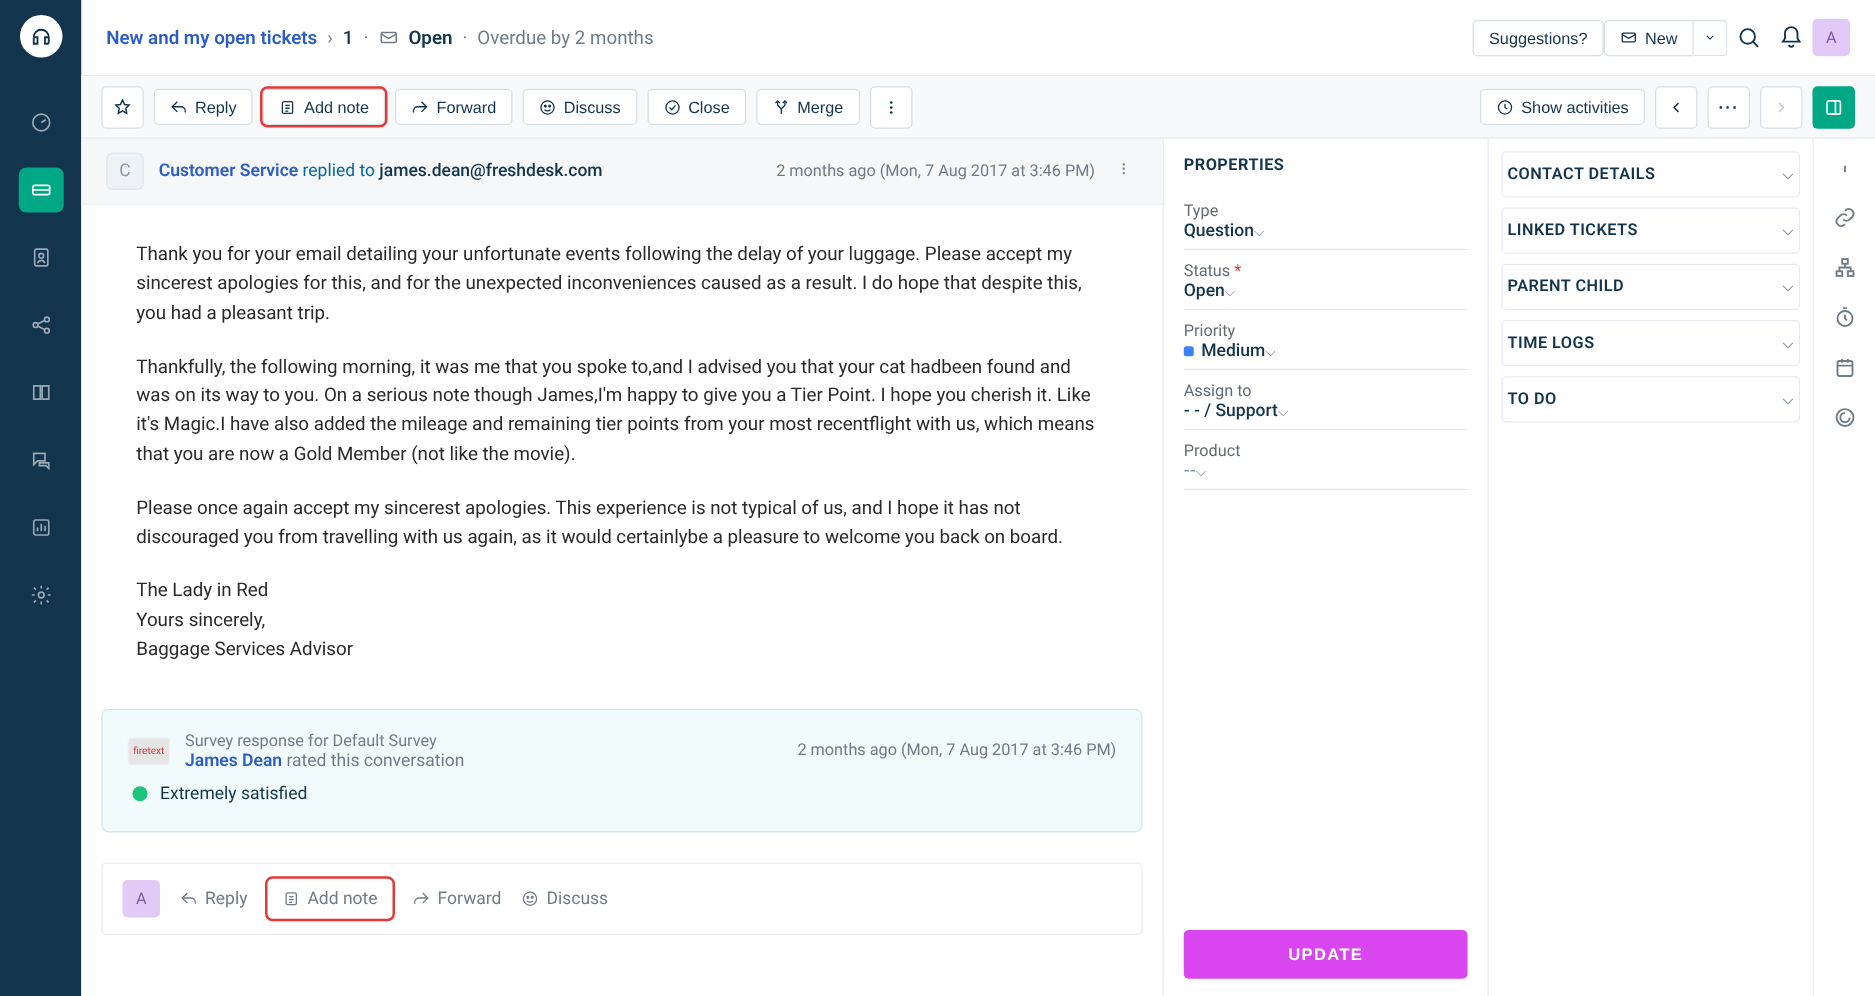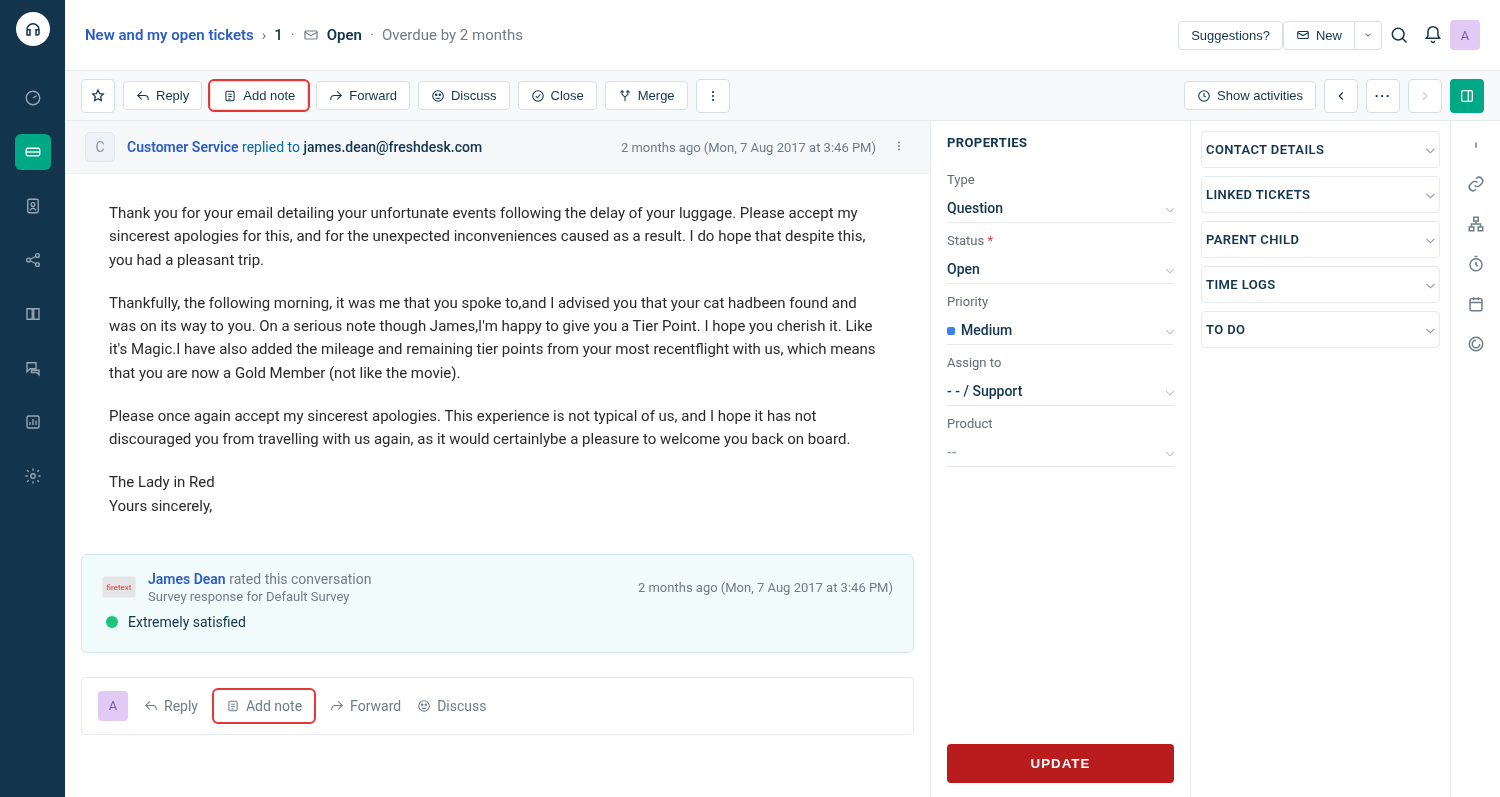--- a/index.html
+++ b/index.html
@@ -3,21 +3,21 @@
 <meta charset="utf-8">
 <style>
 * { box-sizing: border-box; margin: 0; padding: 0; }
 body { font-family: -apple-system, BlinkMacSystemFont, "Segoe UI", Roboto, Helvetica, Arial, sans-serif; font-size: 14px; color: #12344d; background: #fff; width: 1500px; height: 797px; overflow: hidden; }
 .app { display: flex; width: 100%; height: 100%; }
 .leftnav { width: 65px; background: #12344d; display: flex; flex-direction: column; align-items: center; padding-top: 12px; gap: 8px; }
 .leftnav .logo { width: 34px; height: 34px; border-radius: 50%; background: #fff; display:flex; align-items:center; justify-content:center; color:#12344d; font-size:18px; margin-bottom:16px;}
 .leftnav .nav-item { width: 36px; height: 36px; border-radius: 6px; display: flex; align-items: center; justify-content: center; color: #9aa8b5; margin-top:10px; cursor:pointer;}
 .leftnav .nav-item.active { background: #00a886; color:#fff; }
 .main { flex:1; display:flex; flex-direction:column; }
-.topbar { height:71px; border-bottom:1px solid #e6eaef; display:flex; align-items:center; padding:0 20px; gap:10px; justify-content:space-between;}
+.topbar { height:61px; border-bottom:1px solid #e6eaef; display:flex; align-items:center; padding:0 20px; gap:10px; justify-content:space-between;}
 .topbar-left { display:flex; align-items:center; gap:8px; font-size:15px; min-width:600px;}
 .tb-link { color:#2c5cc5; font-weight:600; }
 .tb-muted { color:#6f7c87; }
 .tb-status { font-weight:600; color:#12344d; }
 .topbar-right { display:flex; align-items:center; gap:0; }
 .btn-plain { border:1px solid #d8dfe3; background:#fff; padding:6px 12px; border-radius:4px; font-size:13px; cursor:pointer; color:#12344d; display:flex; align-items:center; gap:6px;}
 .iconbtn {border:1px solid #d8dfe3; background:#fff; width:34px; height:34px; border-radius:4px; display:flex; align-items:center; justify-content:center; cursor:pointer; color:#12344d;}
 .iconbtn-nude {width:34px;height:34px;display:flex;align-items:center;justify-content:center;color:#12344d;cursor:pointer;}
 .avatar-box { width:30px;height:30px;border-radius:4px;background:#e1caf6;display:flex;align-items:center;justify-content:center;font-size:13px;color:#7c5aa6;}
 .actionbar { height:50px; border-bottom:1px solid #e6eaef; background:#f8f9fa; display:flex; align-items:center; padding:0 16px; gap:8px; justify-content:space-between;}
@@ -33,25 +33,25 @@
 .survey-head { display:flex; align-items:center; gap:12px; }
 .survey-logo { width:34px;height:22px;background:#e5e5e5;border:1px solid #eee;border-radius:3px;display:flex;align-items:center;justify-content:center;font-size:8px;color:#d33;}
 .survey-q { margin-top:24px; font-weight:600; color:#12344d; padding-left:4px;}
 .survey-ans { display:flex;align-items:center;gap:10px;margin-top:10px; padding-left:4px;}
 .dot-green{width:12px;height:12px;border-radius:50%;background:#1bc47d;}
 .bottom-actions { margin:24px 16px 16px 16px; border:1px solid #e6eaef; border-radius:4px; padding:12px 16px; display:flex; align-items:center; gap:16px;}
 .linklike { color:#6f7c87; display:flex;align-items:center;gap:6px; cursor:pointer;}
 .right-col { width:260px; border-left:1px solid #e6eaef; display:flex; flex-direction:column; padding:14px 16px; background:#fff;}
 .right-col .sect-title { font-weight:700; font-size:13px; letter-spacing:0.4px; color:#12344d; margin-bottom:12px;}
 .field-label { font-size:13px; color:#636c76; margin-top:10px;}
-.field-value { font-size:14px; color:#12344d; font-weight:500; margin-top:13px; display:flex; align-items:center; justify-content:space-between; border-bottom:1px solid #e6eaef; padding-bottom:6px;}
+.field-value { font-size:14px; color:#12344d; font-weight:500; margin-top:0; display:flex; align-items:center; justify-content:flex-start; border-bottom:1px solid #e6eaef; padding-bottom:6px;}
 .chev-down { color:#8c98a4; font-size:11px;}
 .req {color:#e43737;}
 .prio-dot{width:8px;height:8px;background:#3b82f6;display:inline-block;margin-right:6px;border-radius:2px;}
-.update-btn { margin-top:auto; background:#b91c1c; color:#fff; border:none; border-radius:4px; padding:12px; font-weight:600; letter-spacing:1px; cursor:pointer;}
+.update-btn { margin-top:auto; background:#d946ef; color:#fff; border:none; border-radius:4px; padding:12px; font-weight:600; letter-spacing:1px; cursor:pointer;}
 .panel-col { width:260px; border-left:1px solid #e6eaef; padding:10px; display:flex; flex-direction:column; gap:8px;}
 .panel-item { border:1px solid #e6eaef; border-radius:4px; padding:10px 4px; font-size:13px; font-weight:600; letter-spacing:0.4px; color:#12344d; display:flex; align-items:center; justify-content:space-between; cursor:pointer;}
 .farright { width:50px; border-left:1px solid #e6eaef; display:flex; flex-direction:column; align-items:center; padding-top:14px; gap:22px; color:#6f7c87;}
 .farright .ic { cursor:pointer; width:20px; display:flex; justify-content:center;}
 .expand-btn{background:#00a886;color:#fff;border:none;width:34px;height:34px;border-radius:4px;display:flex;align-items:center;justify-content:center;cursor:pointer;}
 .svglink{color:#2c5cc5; font-weight:600;}
 svg { flex-shrink:0; }
 </style>
 </head>
 <body>
@@ -278,34 +278,35 @@
           </div>
         </div>
 
         <div class="msg-body">
           <p>Thank you for your email detailing your unfortunate events following the delay of your luggage. Please accept my sincerest apologies for this, and for the unexpected inconveniences caused as a result. I do hope that despite this, you had a pleasant trip.</p>
           <p>Thankfully, the following morning, it was me that you spoke to,and I advised you that your cat hadbeen found and was on its way to you. On a serious note though James,I'm happy to give you a Tier Point. I hope you cherish it. Like it's Magic.I have also added the mileage and remaining tier points from your most recentflight with us, which means that you are now a Gold Member (not like the movie).</p>
           <p>Please once again accept my sincerest apologies. This experience is not typical of us, and I hope it has not discouraged you from travelling with us again, as it would certainlybe a pleasure to welcome you back on board.</p>
           <div>
             <div>The Lady in Red</div>
             <div>Yours sincerely,</div>
+            <div>Baggage Services Advisor</div>
           </div>
         </div>
 
         <div class="survey-block">
           <div class="survey-head">
             <div class="survey-logo">
                 <span>firetext</span>
               </div>
             <div style="flex:1;">
+              <div style="color:#6f7c87;font-size:13px;margin-top:2px;">Survey response for Default Survey</div>
               <div>
                 <span class="svglink">James Dean</span>
                 <span style="color:#6f7c87;">rated this conversation</span>
               </div>
-              <div style="color:#6f7c87;font-size:13px;margin-top:2px;">Survey response for Default Survey</div>
             </div>
             <span style="color:#6f7c87;font-size:13px;">2 months ago (Mon, 7 Aug 2017 at 3:46 PM)</span>
           </div>
           <div class="survey-ans">
             <span class="dot-green"></span>
             <span>Extremely satisfied</span>
           </div>
         </div>
 
         <div class="bottom-actions">

